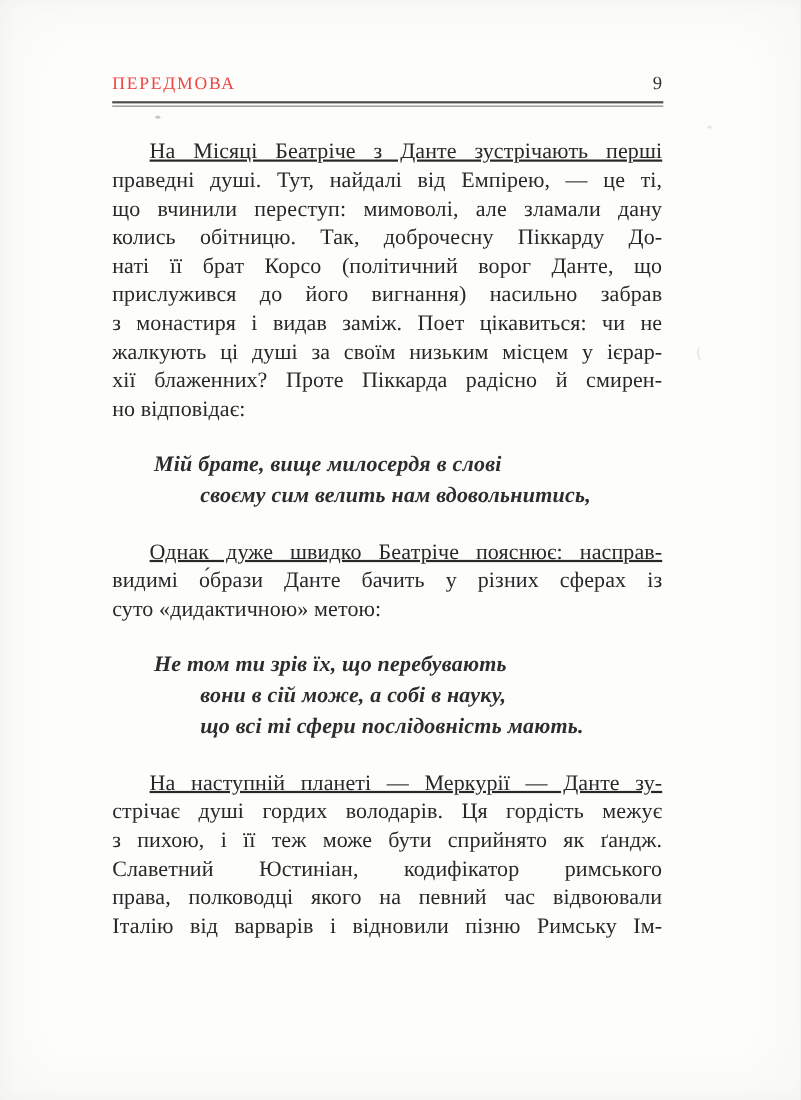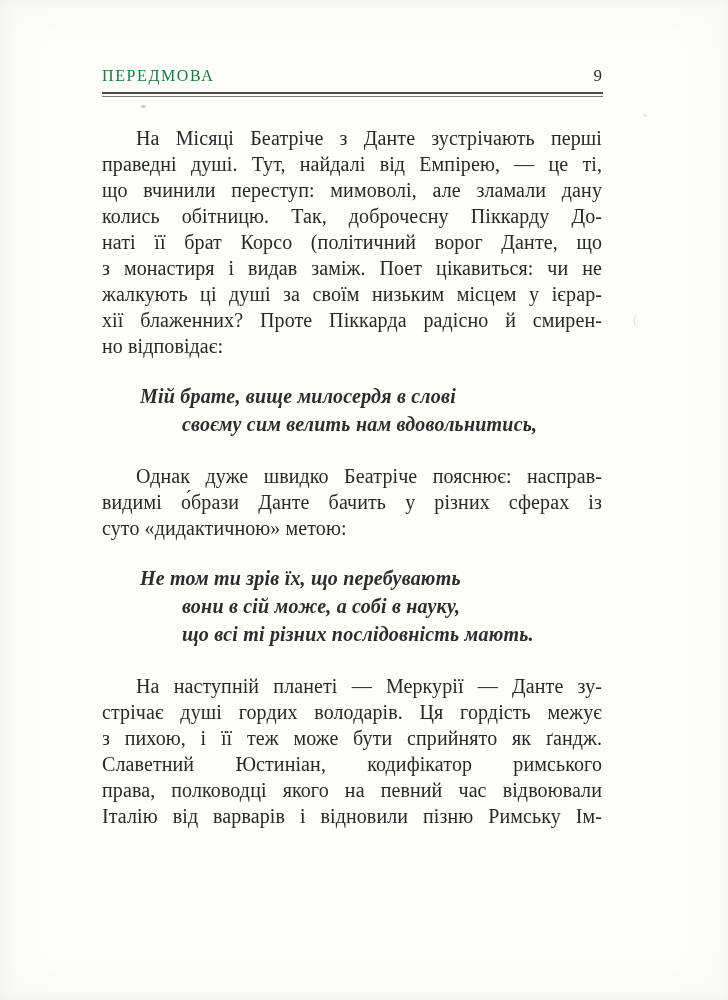--- a/index.html
+++ b/index.html
@@ -10,42 +10,42 @@
     background:#fdfdfb;
     box-shadow: inset 0 0 60px rgba(60,55,45,0.04), inset 4px 0 14px rgba(60,55,45,0.03);
     font-family:"Liberation Serif","DejaVu Serif",serif;
     overflow:hidden;
   }
   .runhead {
     position:absolute; left:102px; width:500px; top:66px;
     display:flex; justify-content:space-between; align-items:baseline;
   }
   .runhead .title {
-    font-size:16px; letter-spacing:1.6px; color:#15803d;
+    font-size:16px; letter-spacing:1.6px; color:#ef4444;
   }
   .runhead .pnum {
     font-size:17px; color:#2e2e2e;
   }
   .rule {
     position:absolute; left:102px; width:501px; top:92px;
     height:2px;
     border-top:2px solid #4e4e4e;
     border-bottom:1px solid #7a7a7a;
   }
   .column {
     position:absolute; left:102px; width:500px; top:125px;
     color:#282828;
   }
   .line {
     font-size:20px; line-height:26px;
     text-align:justify; text-align-last:justify;
     letter-spacing:0.1px;
   }
   .line.short { text-align-last:left; }
-  .line.indent { text-indent:34px; }
+  .line.indent { text-indent:34px;text-decoration:underline; }
   .verse { margin:23px 0 25px 38px; }
   .vline {
     font-style:italic; font-size:20px; line-height:28px;
     color:#2d2d2d; letter-spacing:0.2px;font-weight:bold;
   }
   .vline.cont { margin-left:42px; }
   .speck { position:absolute; pointer-events:none; }
   .speck.dot1 { left:141px; top:105px; width:5px; height:3px;
     background:rgba(70,70,70,0.28); border-radius:50%; filter:blur(0.5px); }
   .speck.dot2 { left:643px; top:114px; width:4px; height:3px;
@@ -67,41 +67,42 @@
   <div class="rule"></div>
 
   <div class="column">
 
     <div class="para">
       <div class="line indent">На Місяці Беатріче з Данте зустрічають перші</div>
       <div class="line">праведні душі. Тут, найдалі від Емпірею, — це ті,</div>
       <div class="line">що вчинили переступ: мимоволі, але зламали дану</div>
       <div class="line">колись обітницю. Так, доброчесну Піккарду До-</div>
       <div class="line">наті її брат Корсо (політичний ворог Данте, що</div>
+      <div class="line">прислужився до його вигнання) насильно забрав</div>
       <div class="line">з монастиря і видав заміж. Поет цікавиться: чи не</div>
       <div class="line">жалкують ці душі за своїм низьким місцем у ієрар-</div>
       <div class="line">хії блаженних? Проте Піккарда радісно й смирен-</div>
       <div class="line short">но відповідає:</div>
     </div>
 
     <div class="verse">
       <div class="vline">Мій брате, вище милосердя в слові</div>
       <div class="vline cont">своєму сим велить нам вдовольнитись,</div>
     </div>
 
     <div class="para">
       <div class="line indent">Однак дуже швидко Беатріче пояснює: насправ-</div>
       <div class="line">видимі о́брази Данте бачить у різних сферах із</div>
       <div class="line short">суто «дидактичною» метою:</div>
     </div>
 
     <div class="verse">
       <div class="vline">Не том ти зрів їх, що перебувають</div>
       <div class="vline cont">вони в сій може, а собі в науку,</div>
-      <div class="vline cont">що всі ті різних послідовність мають.</div>
+      <div class="vline cont">що всі ті сфери послідовність мають.</div>
     </div>
 
     <div class="para">
       <div class="line indent">На наступній планеті — Меркурії — Данте зу-</div>
       <div class="line">стрічає душі гордих володарів. Ця гордість межує</div>
       <div class="line">з пихою, і її теж може бути сприйнято як ґандж.</div>
       <div class="line">Славетний Юстиніан, кодифікатор римського</div>
       <div class="line">права, полководці якого на певний час відвоювали</div>
       <div class="line">Італію від варварів і відновили пізню Римську Ім-</div>
     </div>

